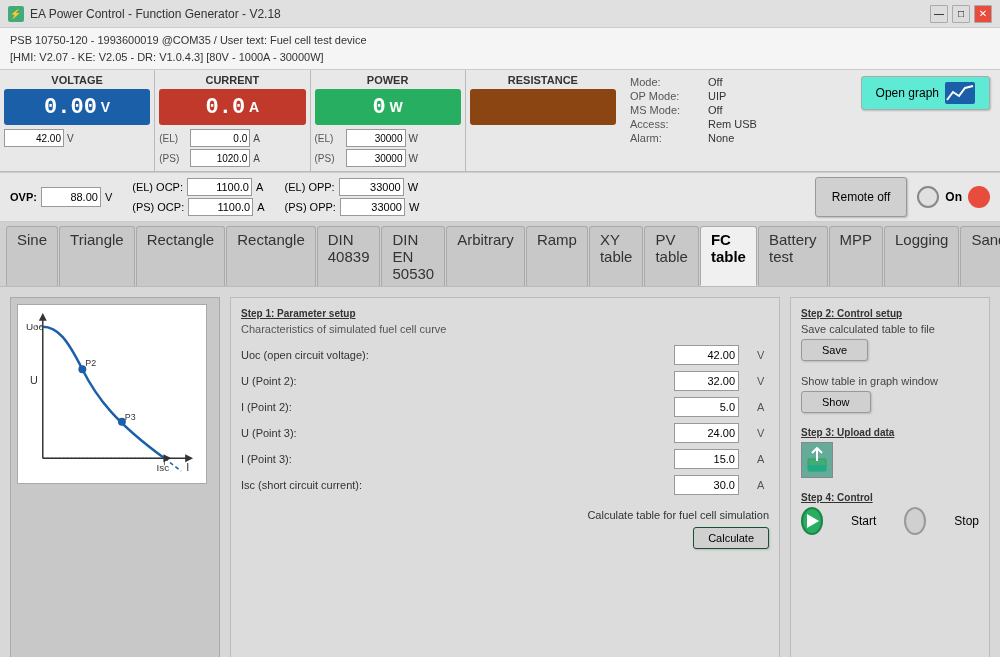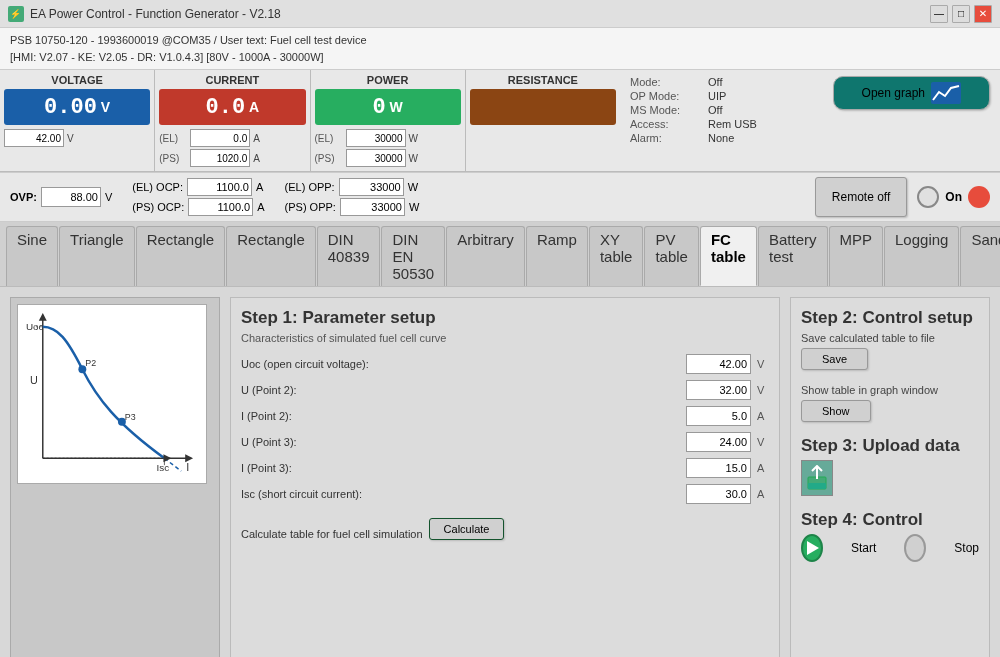--- a/index.html
+++ b/index.html
@@ -260,35 +260,36 @@
 
     .fc-right {
       width: 200px;
       background: #dcdcdc;
       border: 1px solid #bbb;
       padding: 10px;
     }
 
     .step-title {
       font-weight: bold;
-      font-size: 17px;
+      font-size: 10px;
       color: #333;
       margin-bottom: 4px;
+      text-decoration: underline;
     }
     .step-subtitle {
       font-size: 11px;
       color: #555;
       margin-bottom: 10px;
     }
 
     .param-row {
       display: flex;
       align-items: center;
       margin-bottom: 6px;
-      gap: 6px;
+      gap: 18px;
     }
     .param-label {
       flex: 1;
       font-size: 11px;
       color: #333;
     }
     .param-input {
       width: 65px;
       height: 20px;
       border: 1px solid #999;
@@ -298,21 +299,21 @@
       padding: 0 3px;
     }
     .param-unit {
       font-size: 11px;
       color: #555;
       min-width: 12px;
     }
 
     .calculate-row {
       display: flex;
-      flex-direction: row;
+      flex-direction: column;
       align-items: flex-end;
       margin-top: 14px;
       gap: 6px;
     }
     .calc-label { font-size: 11px; color: #333; }
     .calc-btn {
       background: #d0d0d0;
       border: 1px solid #14532d;
       padding: 4px 14px;
       font-size: 11px;
@@ -379,25 +380,25 @@
       height: 0;
       border-top: 7px solid transparent;
       border-bottom: 7px solid transparent;
       border-left: 12px solid white;
       margin-left: 3px;
     }
     .open-graph-btn {
       display: flex;
       align-items: center;
       gap: 6px;
-      background: #0f766e;
+      background: #5eead4;
       border: 1px solid #aaa;
-      padding: 5px 28px;
-      cursor: pointer;
-      border-radius: 10px;
+      padding: 5px 14px;
+      cursor: pointer;
+      border-radius: 3px;
       font-size: 12px;
       box-shadow: 1px 1px 2px rgba(0,0,0,0.2);
     }
     .graph-icon-box {
       width: 30px;
       height: 22px;
       background: #1a5fa8;
       border-radius: 2px;
       overflow: hidden;
     }

